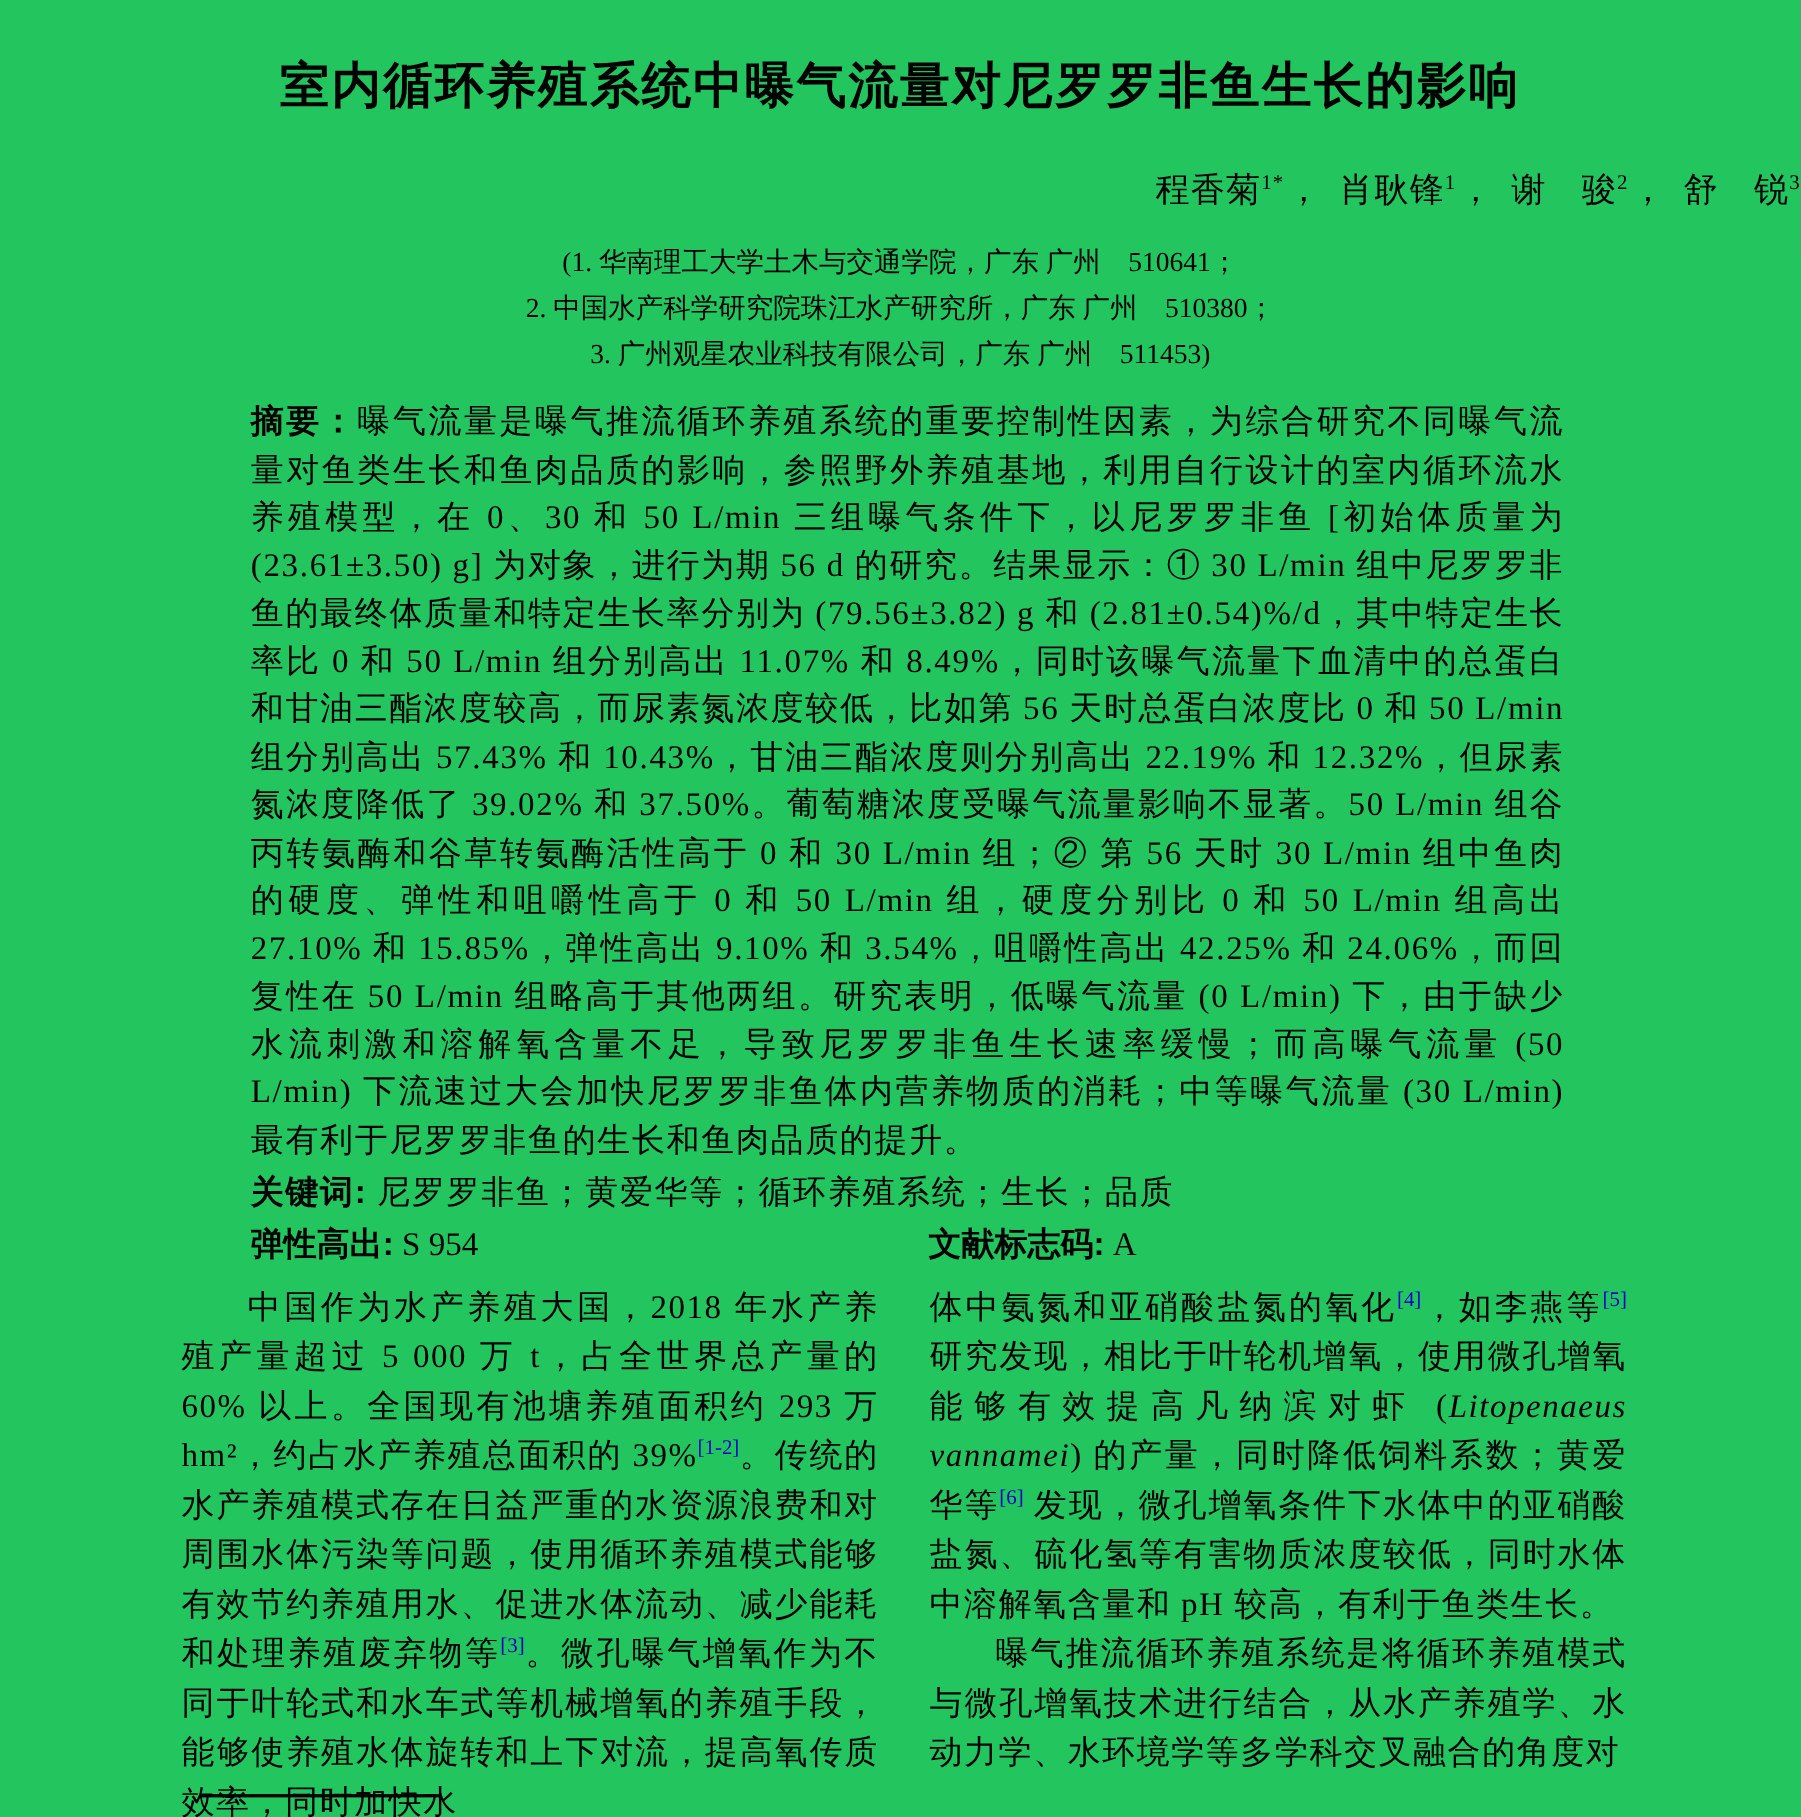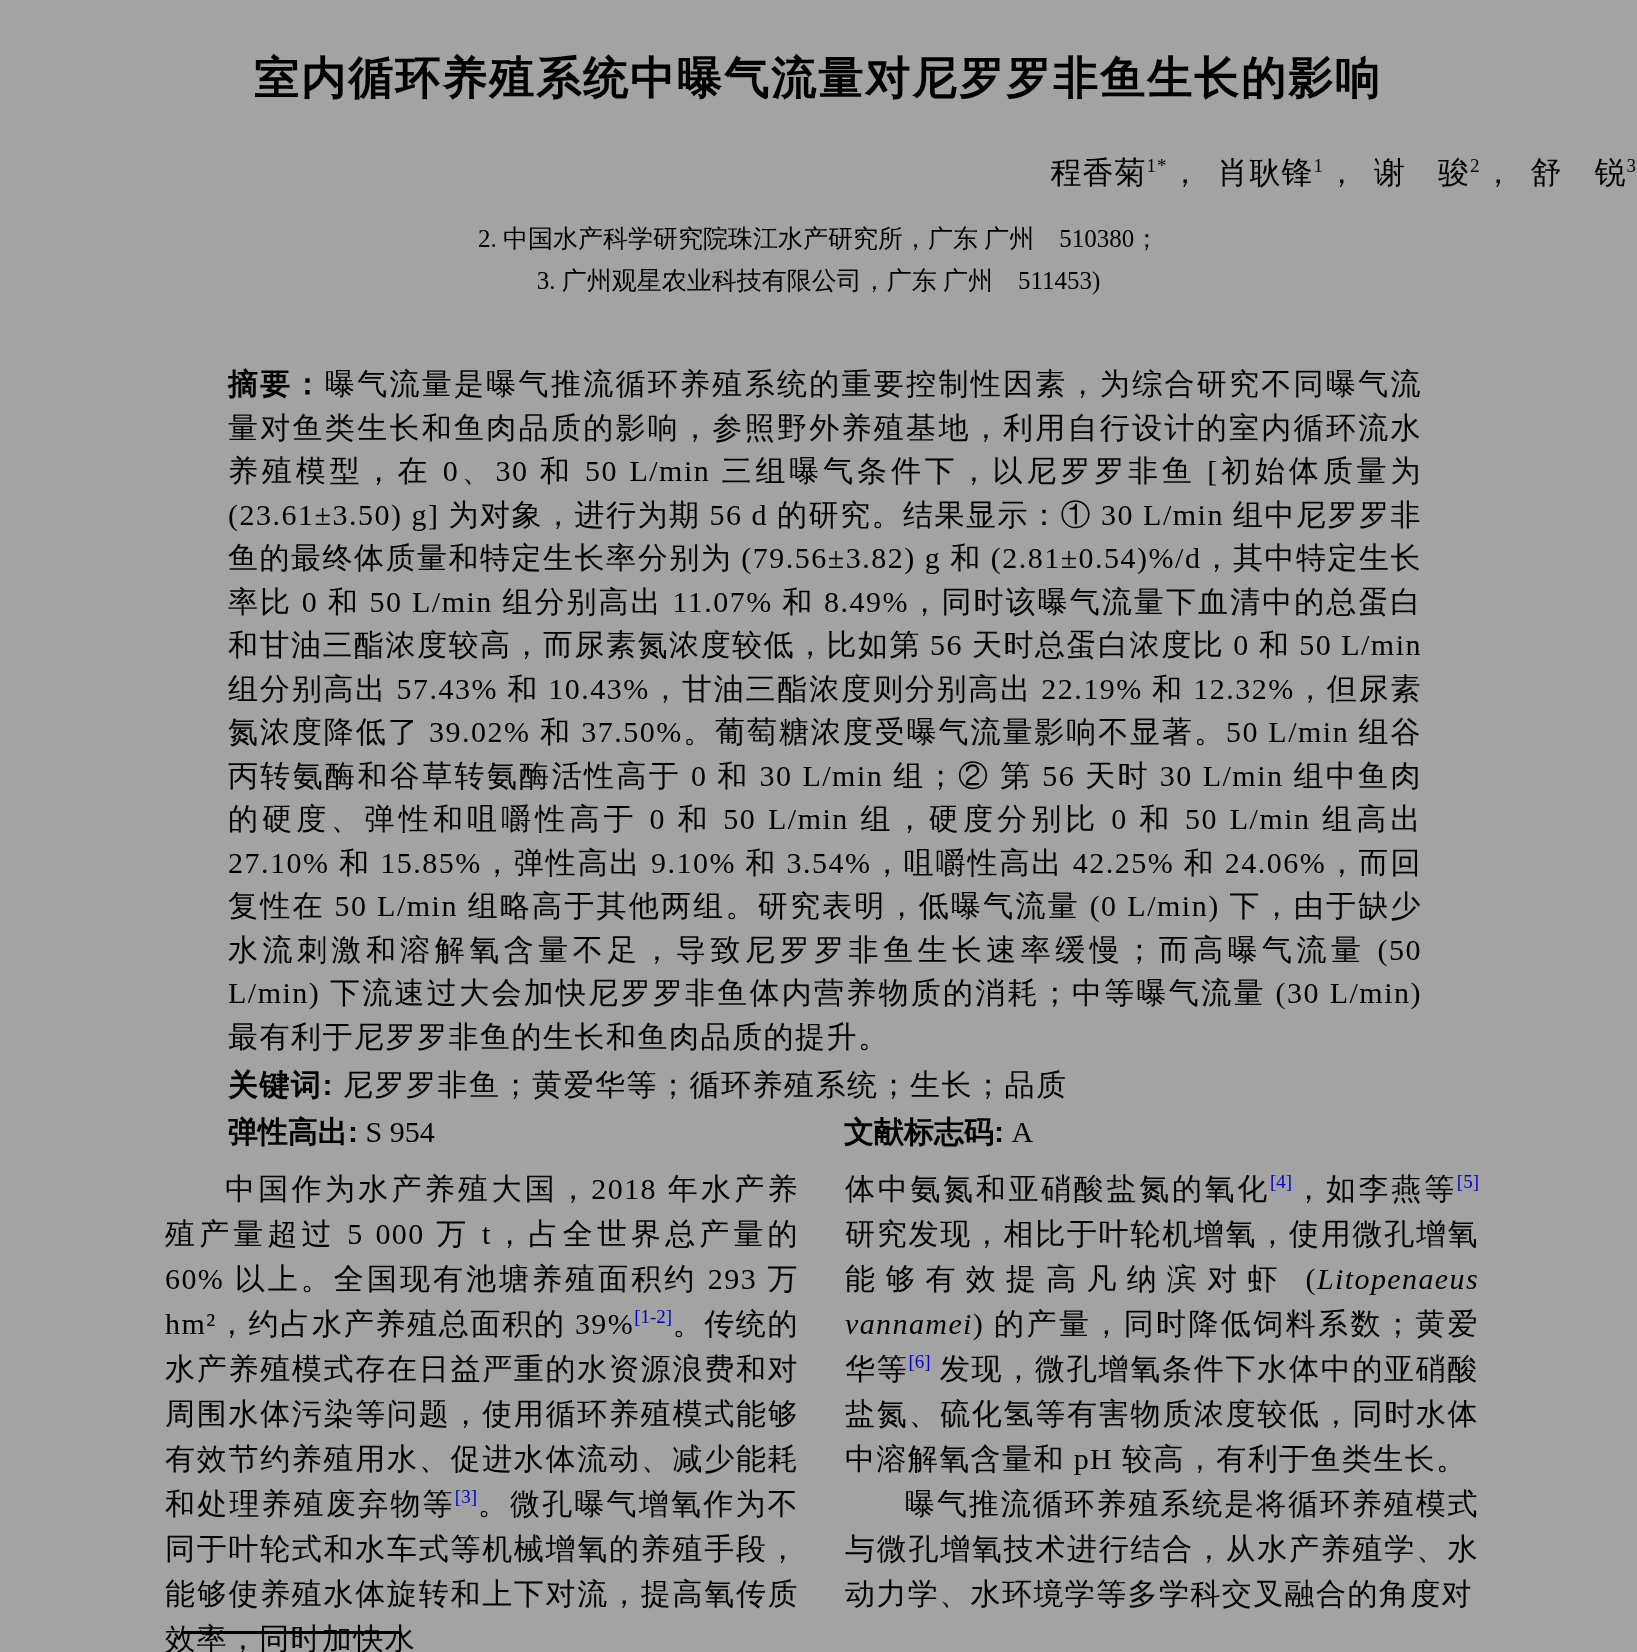--- a/index.html
+++ b/index.html
@@ -1,19 +1,19 @@
 <!DOCTYPE html>
 <html lang="zh"><head>
 <meta charset="utf-8">
 <style>
   html,body{margin:0;padding:0;background:#888;}
   .page{
     position:relative;
     width:1637px;height:1652px;
-    background:#a3a3a3;
+    background:#22c55e;
     overflow:hidden;
     color:#000;
     font-family:"Liberation Serif","DejaVu Serif",serif;
   }
   .title{
     position:absolute;top:48px;left:0;width:1637px;
     margin:0;text-align:center;
     font-family:"Liberation Sans","DejaVu Sans",sans-serif;
     font-weight:700;font-size:45px;letter-spacing:2px;
   }
@@ -65,20 +65,21 @@
 
 <div class="page">
 
   <h1 class="title">室内循环养殖系统中曝气流量对尼罗罗非鱼生长的影响</h1>
 
   <div class="authors">
     <span><span>程香菊</span><sup>1*</sup></span><span class="sep">，</span><span><span>肖耿锋</span><sup>1</sup></span><span class="sep">，</span><span><span>谢　骏</span><sup>2</sup></span><span class="sep">，</span><span><span>舒　锐</span><sup>3</sup></span>
   </div>
 
   <div class="affiliations">
+    <div>(1. 华南理工大学土木与交通学院，广东 广州　510641；</div>
     <div>2. 中国水产科学研究院珠江水产研究所，广东 广州　510380；</div>
     <div>3. 广州观星农业科技有限公司，广东 广州　511453)</div>
   </div>
 
   <div class="abstract-block">
     <p class="abstract-text"><span class="hd">摘要：</span><span>曝气流量是曝气推流循环养殖系统的重要控制性因素，为综合研究不同曝气流量对鱼类生长和鱼肉品质的影响，参照野外养殖基地，利用自行设计的室内循环流水养殖模型，在 0、30 和 50 L/min 三组曝气条件下，以尼罗罗非鱼 [初始体质量为 (23.61±3.50) g] 为对象，进行为期 56 d 的研究。结果显示：① 30 L/min 组中尼罗罗非鱼的最终体质量和特定生长率分别为 (79.56±3.82) g 和 (2.81±0.54)%/d，其中特定生长率比 0 和 50 L/min 组分别高出 11.07% 和 8.49%，同时该曝气流量下血清中的总蛋白和甘油三酯浓度较高，而尿素氮浓度较低，比如第 56 天时总蛋白浓度比 0 和 50 L/min 组分别高出 57.43% 和 10.43%，甘油三酯浓度则分别高出 22.19% 和 12.32%，但尿素氮浓度降低了 39.02% 和 37.50%。葡萄糖浓度受曝气流量影响不显著。50 L/min 组谷丙转氨酶和谷草转氨酶活性高于 0 和 30 L/min 组；② 第 56 天时 30 L/min 组中鱼肉的硬度、弹性和咀嚼性高于 0 和 50 L/min 组，硬度分别比 0 和 50 L/min 组高出 27.10% 和 15.85%，弹性高出 9.10% 和 3.54%，咀嚼性高出 42.25% 和 24.06%，而回复性在 50 L/min 组略高于其他两组。研究表明，低曝气流量 (0 L/min) 下，由于缺少水流刺激和溶解氧含量不足，导致尼罗罗非鱼生长速率缓慢；而高曝气流量 (50 L/min) 下流速过大会加快尼罗罗非鱼体内营养物质的消耗；中等曝气流量 (30 L/min) 最有利于尼罗罗非鱼的生长和鱼肉品质的提升。</span></p>
     <p class="keywords"><span class="hd">关键词:</span><span> 尼罗罗非鱼；黄爱华等；循环养殖系统；生长；品质</span></p>
     <div class="class-line">
       <span><span class="hd">弹性高出:</span><span> S 954</span></span>
       <span class="doc-code"><span class="hd">文献标志码:</span><span> A</span></span>

